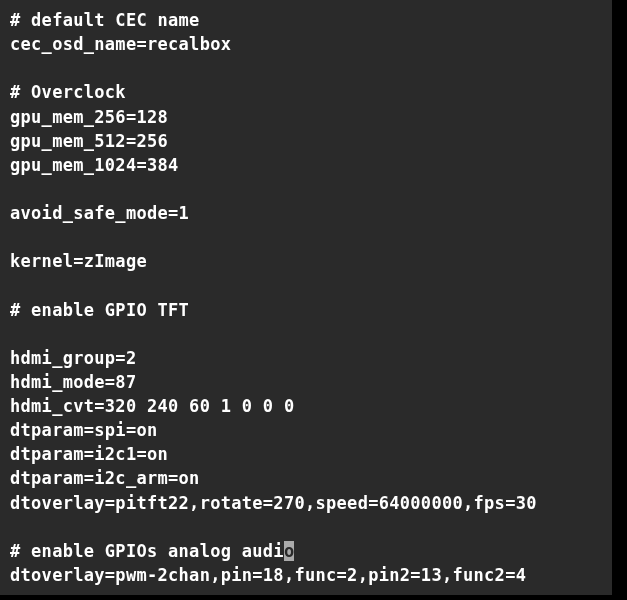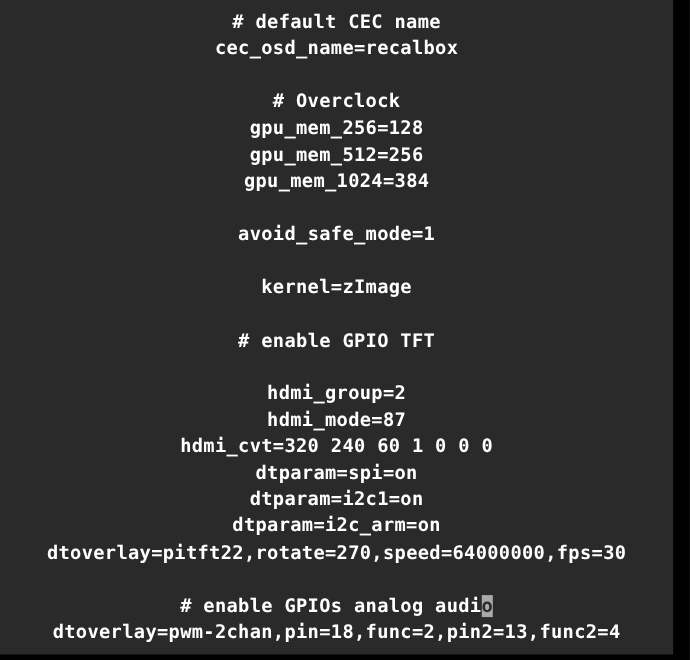--- a/index.html
+++ b/index.html
@@ -1,19 +1,18 @@
 <!DOCTYPE html>
 <html><head>
   <meta charset="utf-8">
   <style>
     * {
       margin: 0;
       padding: 0;
       box-sizing: border-box;
-      text-align: center;
     }
     body {
       background: #000;
       width: 627px;
       height: 600px;
       overflow: hidden;
     }
     .terminal {
       background: #2a2a2a;
       padding: 8px 10px;

